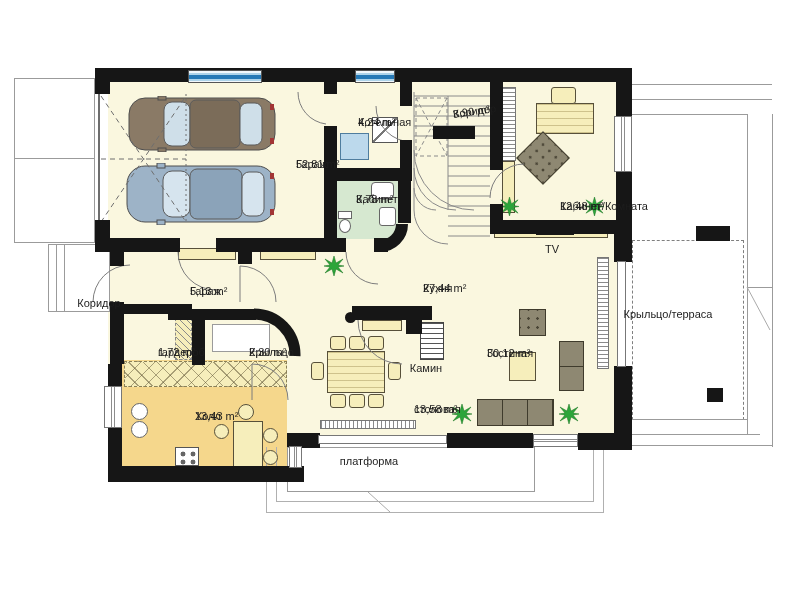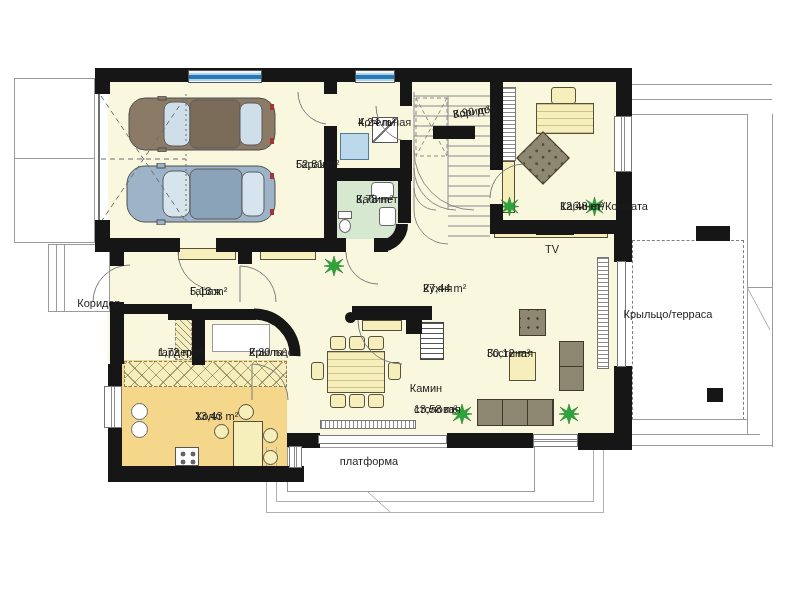--- a/index.html
+++ b/index.html
@@ -286,15 +286,15 @@
     <span>13,58 m²</span>
   </div>
   <div class="lbl" style="left:487px;top:346px">
     <span>Гостиная</span>
     <span>30,12 m²</span>
   </div>
   <div class="lbl" style="left:99px;top:303px">Коридор</div>
   <div class="lbl" style="left:668px;top:314px">Крыльцо/терраса</div>
   <div class="lbl" style="left:369px;top:461px">платформа</div>
   <div class="lbl" style="left:552px;top:249px">TV</div>
-  <div class="lbl" style="left:426px;top:388px">Камин</div>
+  <div class="lbl" style="left:426px;top:368px">Камин</div>
 
 </div>
 
 </body></html>

